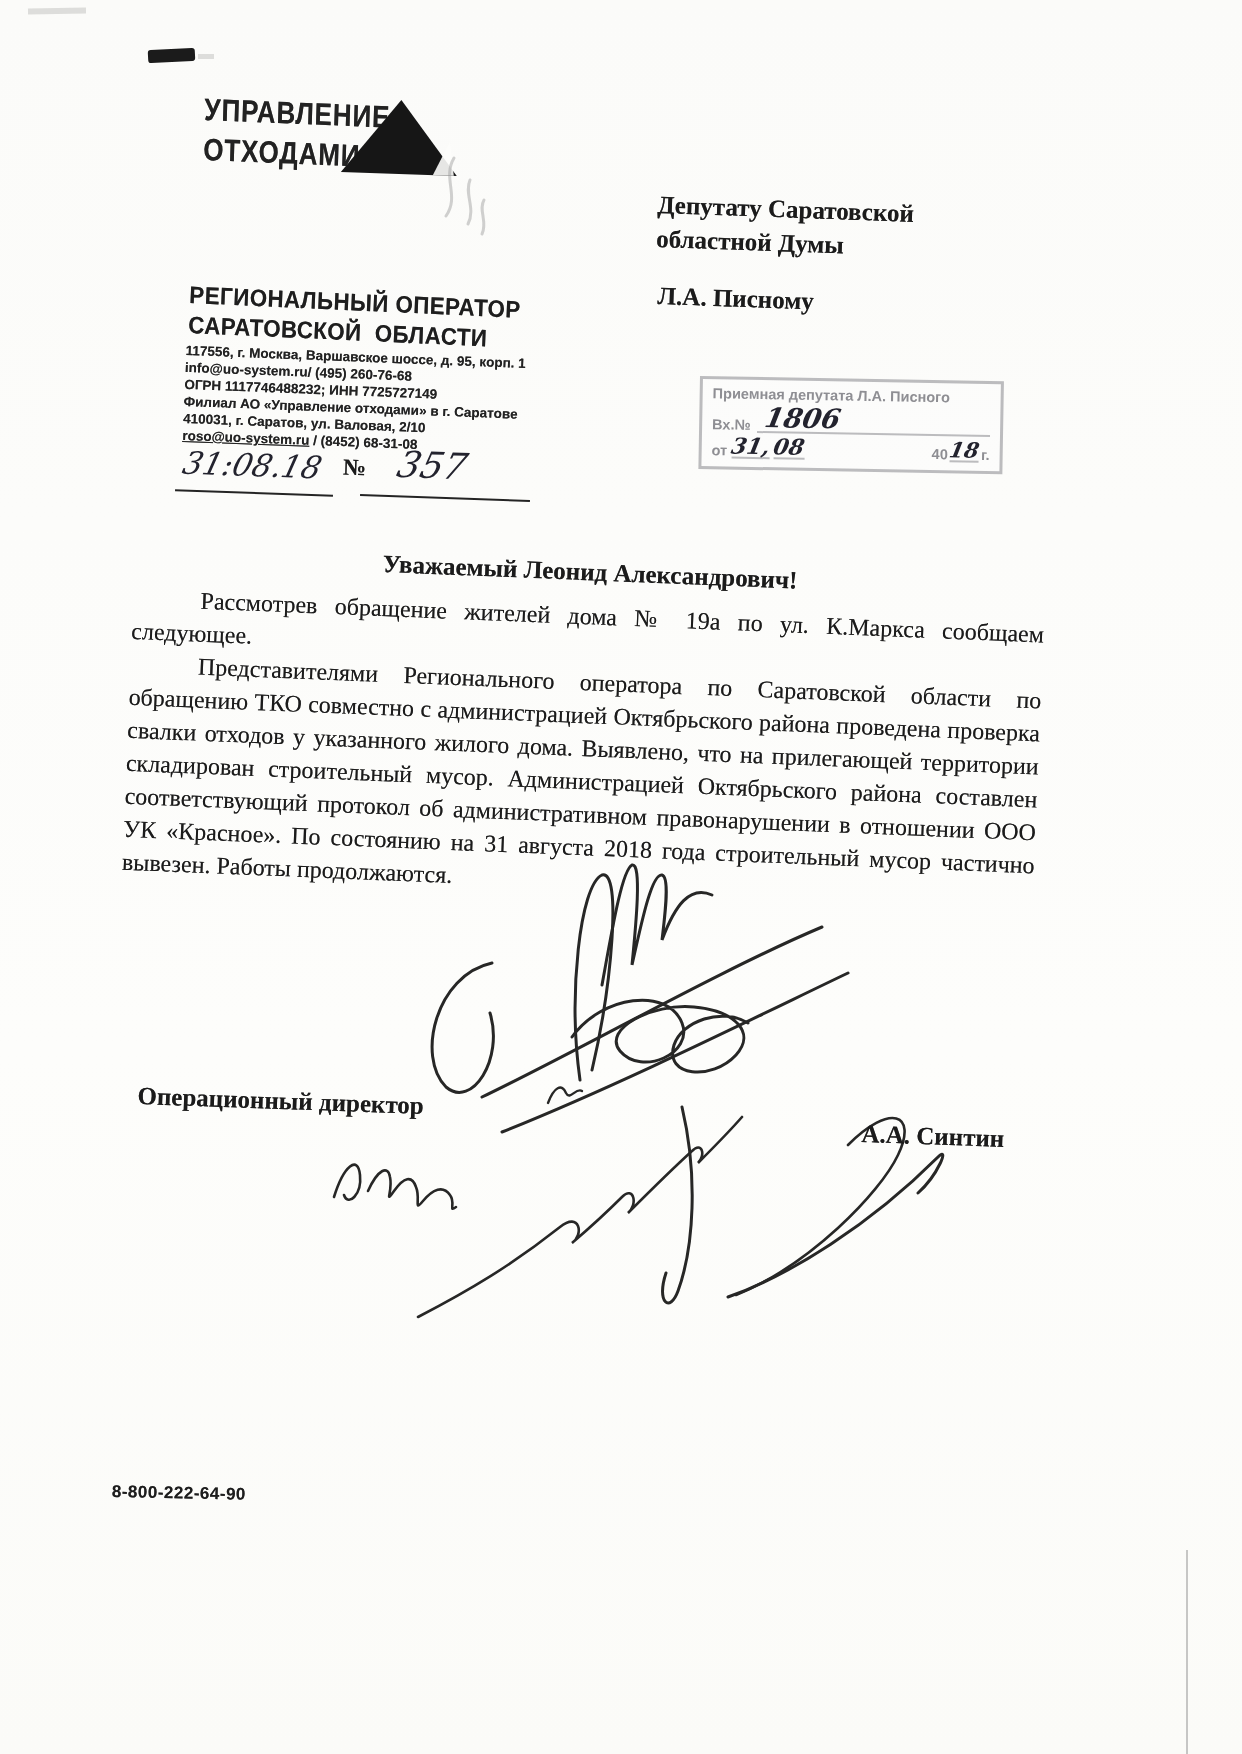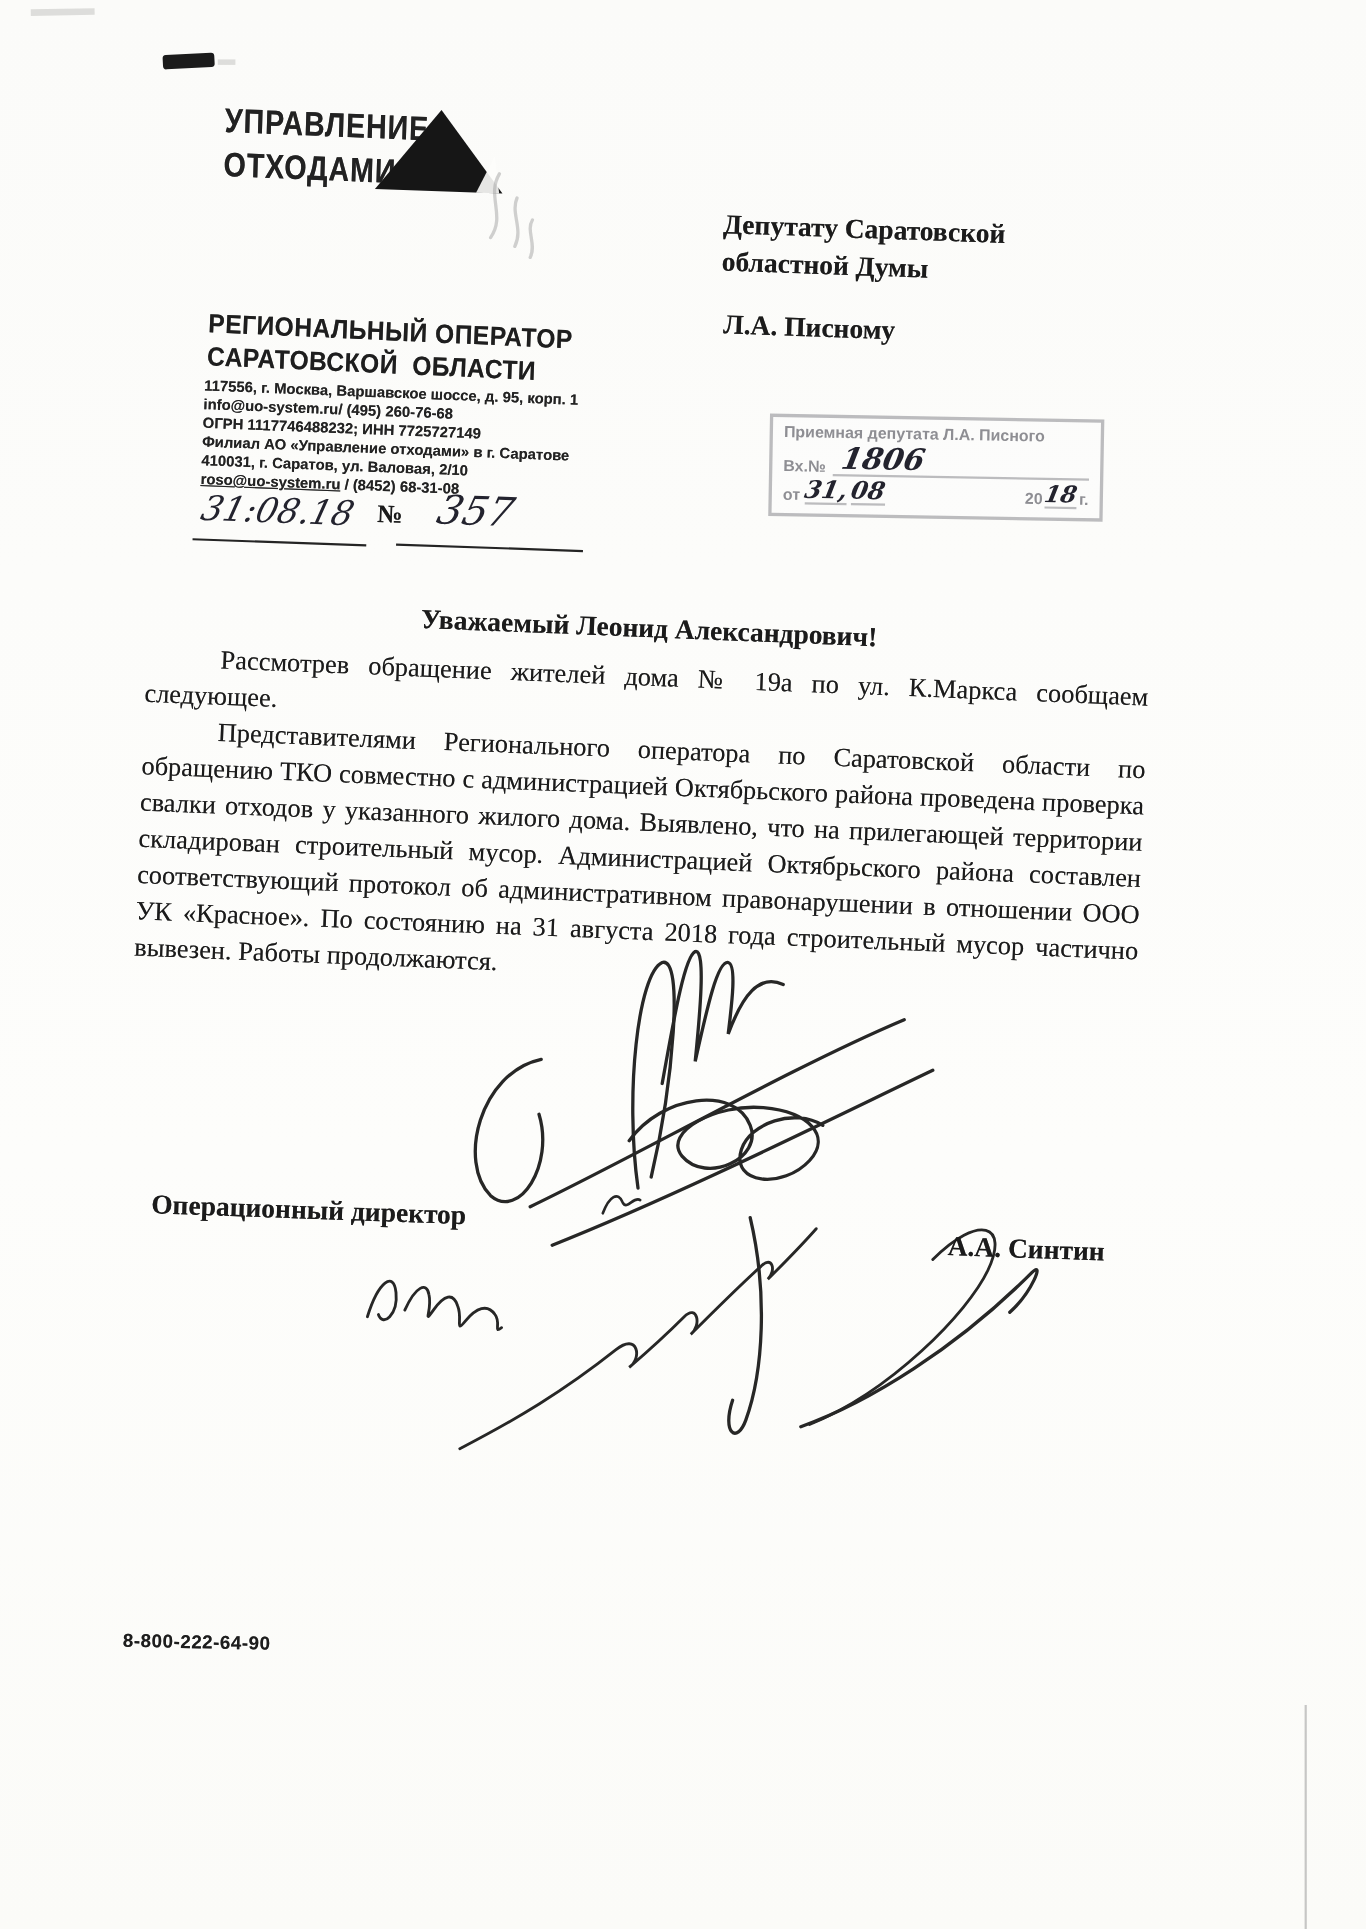--- a/index.html
+++ b/index.html
@@ -118,21 +118,21 @@
       <span>Вх.№</span>
       <span class="ul" style="flex:1;margin-left:6px;text-align:left;">
         <span class="hand" style="font-size:27px;margin-left:8px;">1806</span>
       </span>
     </div>
     <div class="row">
       <span>от</span>
       <span class="ul" style="margin-left:4px;"><span class="hand" style="font-size:22px;">31,</span></span>
       <span class="ul" style="margin-left:4px;"><span class="hand" style="font-size:22px;">08</span></span>
       <span style="flex:1;"></span>
-      <span>20</span>
+      <span>40</span>
       <span class="ul" style="margin:0 2px;"><span class="hand" style="font-size:21px;">18</span></span>
       <span>г.</span>
     </div>
   </div>
 
   <div class="abs bodyblock" style="left:135px;top:540px;">
     <div class="salutation print">Уважаемый Леонид Александрович!</div>
     <div class="para print" style="margin-top:14px;">Рассмотрев обращение жителей дома № 19а по ул. К.Маркса сообщаем следующее.</div>
     <div class="para print" style="margin-top:0;">Представителями Регионального оператора по Саратовской области по обращению ТКО совместно с администрацией Октябрьского района проведена проверка свалки отходов у указанного жилого дома. Выявлено, что на прилегающей территории складирован строительный мусор. Администрацией Октябрьского района составлен соответствующий протокол об административном правонарушении в отношении ООО УК «Красное». По состоянию на 31 августа 2018 года строительный мусор частично вывезен. Работы продолжаются.</div>
   </div>

